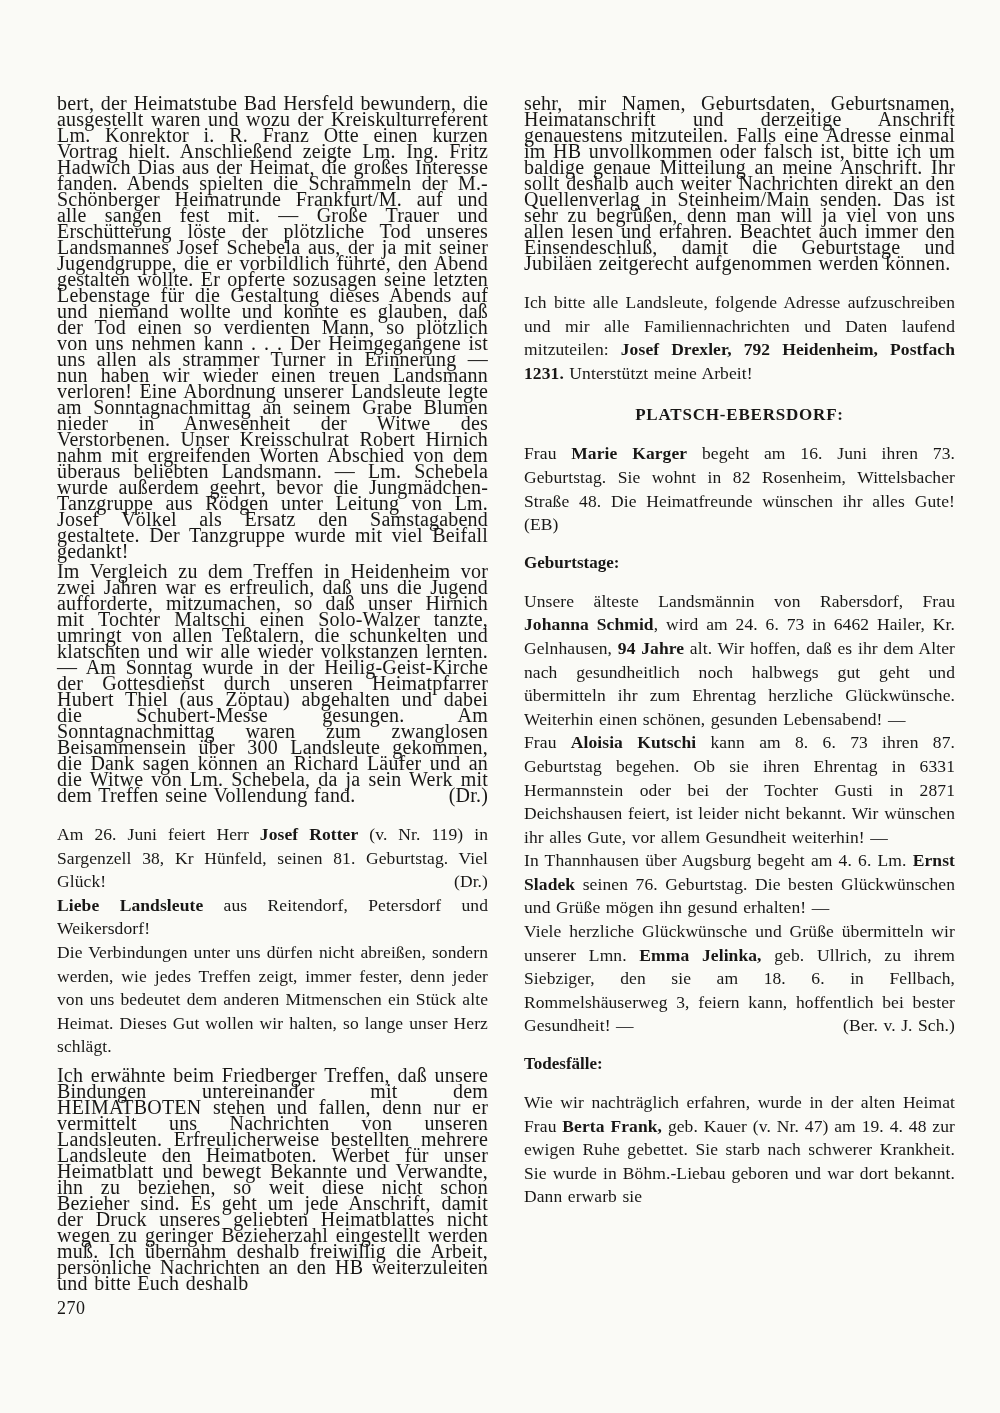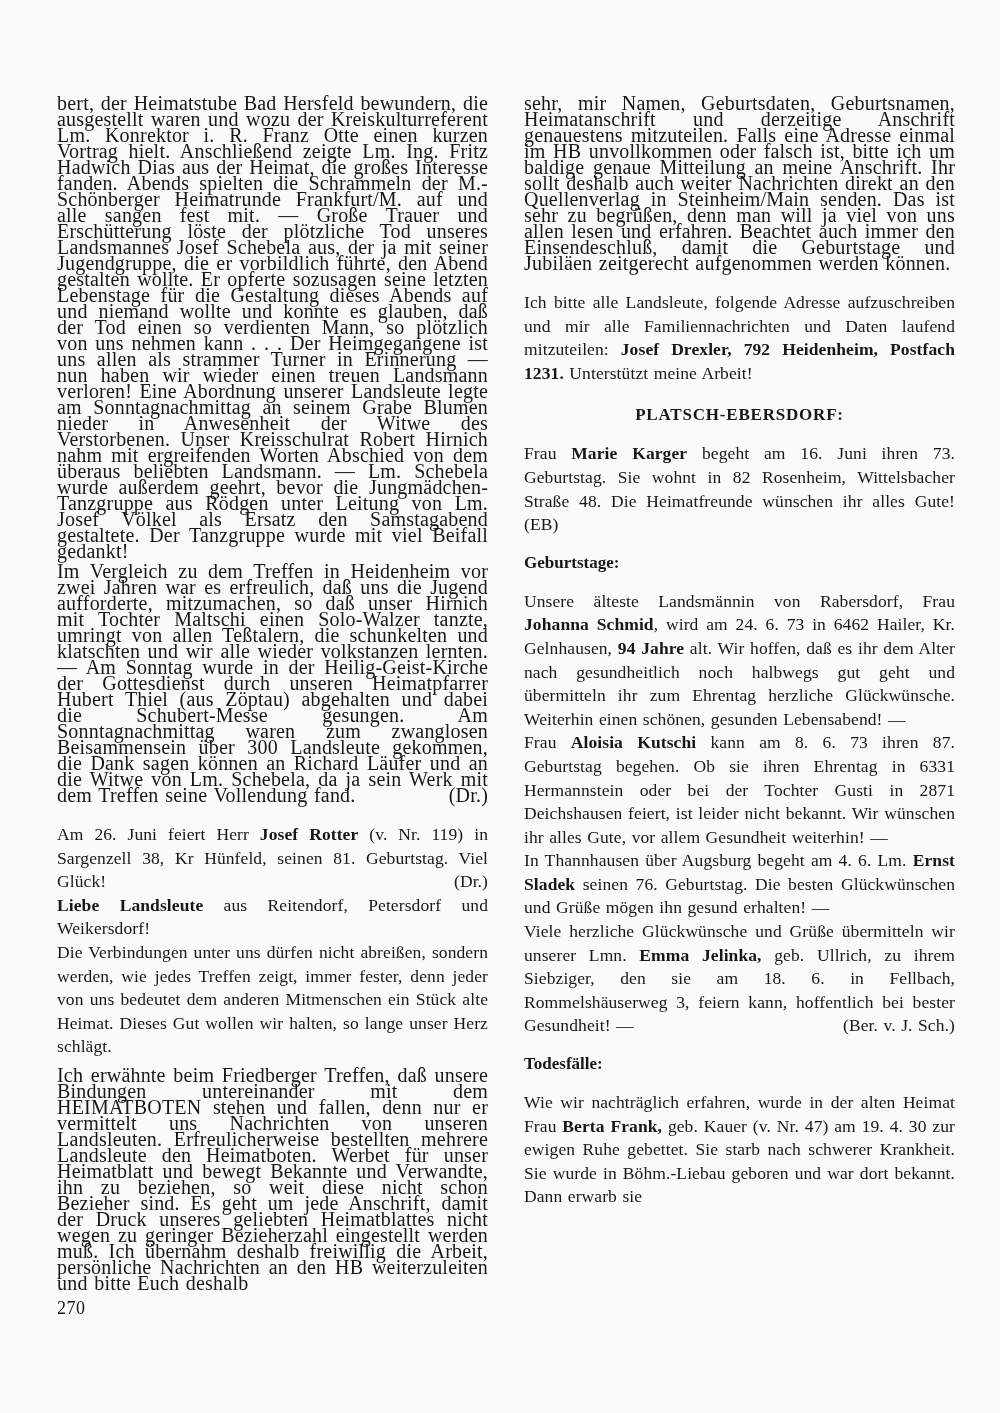--- a/index.html
+++ b/index.html
@@ -86,17 +86,17 @@
         <p class="block small"><span>sehr, mir Namen, Geburtsdaten, Geburtsnamen, Heimatanschrift und derzeitige Anschrift genauestens mitzuteilen. Falls eine Adresse einmal im HB unvollkommen oder falsch ist, bitte ich um baldige genaue Mitteilung an meine Anschrift. Ihr sollt deshalb auch weiter Nachrichten direkt an den Quellenverlag in Steinheim/Main senden. Das ist sehr zu begrüßen, denn man will ja viel von uns allen lesen und erfahren. Beachtet auch immer den Einsendeschluß, damit die Geburtstage und Jubiläen zeitgerecht aufgenommen werden können.</span></p>
         <p class="block body"><span>Ich bitte alle Landsleute, folgende Adresse aufzuschreiben und mir alle Familiennachrichten und Daten laufend mitzuteilen: </span><b>Josef Drexler, 792 Heidenheim, Postfach 1231.</b><span> Unterstützt meine Arbeit!</span></p>
         <p class="block heading"><span>PLATSCH-EBERSDORF:</span></p>
         <p class="block body"><span>Frau </span><b>Marie Karger</b><span> begeht am 16. Juni ihren 73. Geburtstag. Sie wohnt in 82 Rosenheim, Wittelsbacher Straße 48. Die Heimatfreunde wünschen ihr alles Gute! (EB)</span></p>
         <p class="block subheading"><span>Geburtstage:</span></p>
         <p class="block body"><span>Unsere älteste Landsmännin von Rabersdorf, Frau </span><b>Johanna Schmid</b><span>, wird am 24. 6. 73 in 6462 Hailer, Kr. Gelnhausen, </span><b>94 Jahre</b><span> alt. Wir hoffen, daß es ihr dem Alter nach gesundheitlich noch halbwegs gut geht und übermitteln ihr zum Ehrentag herzliche Glückwünsche. Weiterhin einen schönen, gesunden Lebensabend! —</span></p>
         <p class="block body"><span>Frau </span><b>Aloisia Kutschi</b><span> kann am 8. 6. 73 ihren 87. Geburtstag begehen. Ob sie ihren Ehrentag in 6331 Hermannstein oder bei der Tochter Gusti in 2871 Deichshausen feiert, ist leider nicht bekannt. Wir wünschen ihr alles Gute, vor allem Gesundheit weiterhin! —</span></p>
         <p class="block body"><span>In Thannhausen über Augsburg begeht am 4. 6. Lm. </span><b>Ernst Sladek</b><span> seinen 76. Geburtstag. Die besten Glückwünschen und Grüße mögen ihn gesund erhalten! —</span></p>
         <p class="block body"><span>Viele herzliche Glückwünsche und Grüße übermitteln wir unserer Lmn. </span><b>Emma Jelinka,</b><span> geb. Ullrich, zu ihrem Siebziger, den sie am 18. 6. in Fellbach, Rommelshäuserweg 3, feiern kann, hoffentlich bei bester Gesundheit! — </span><span class="pull-right">(Ber. v. J. Sch.)</span></p>
         <p class="block subheading"><span>Todesfälle:</span></p>
-        <p class="block body"><span>Wie wir nachträglich erfahren, wurde in der alten Heimat Frau </span><b>Berta Frank,</b><span> geb. Kauer (v. Nr. 47) am 19. 4. 30 zur ewigen Ruhe gebettet. Sie starb nach schwerer Krankheit. Sie wurde in Böhm.-Liebau geboren und war dort bekannt. Dann erwarb sie</span></p>
+        <p class="block body"><span>Wie wir nachträglich erfahren, wurde in der alten Heimat Frau </span><b>Berta Frank,</b><span> geb. Kauer (v. Nr. 47) am 19. 4. 48 zur ewigen Ruhe gebettet. Sie starb nach schwerer Krankheit. Sie wurde in Böhm.-Liebau geboren und war dort bekannt. Dann erwarb sie</span></p>
       </div>
   </div>
   <div class="page-number">270</div>
 </div>
 
 </body></html>

